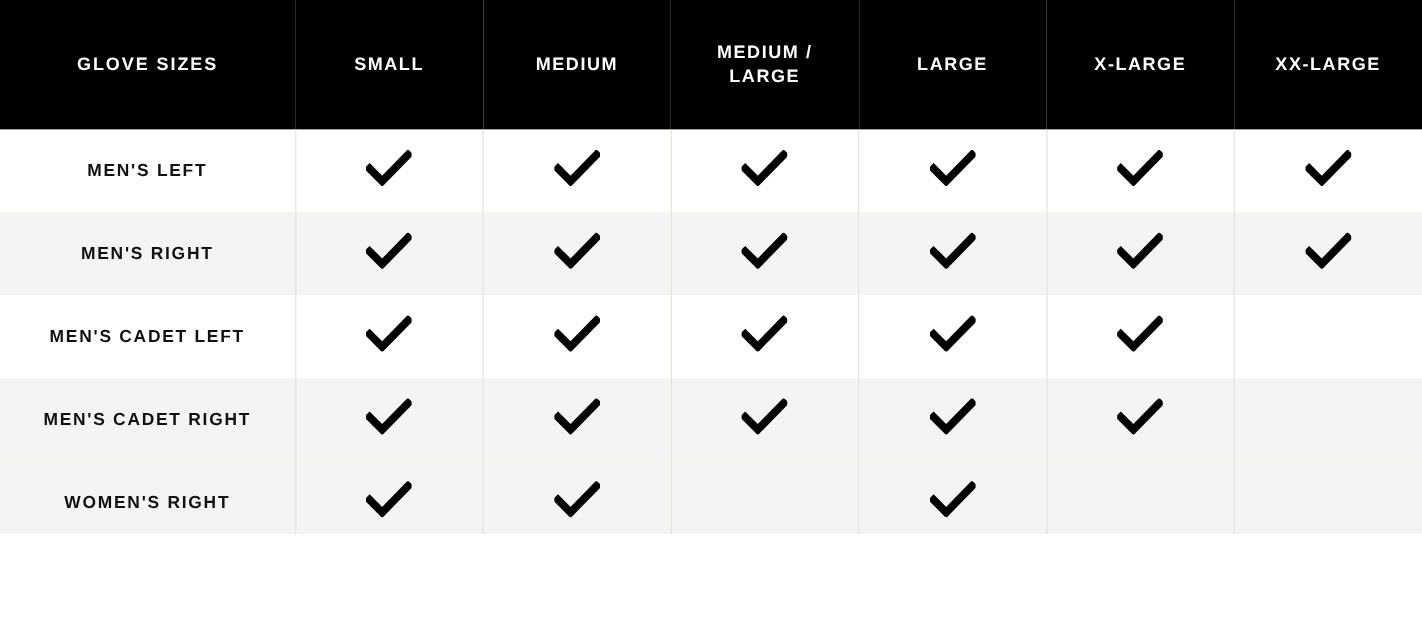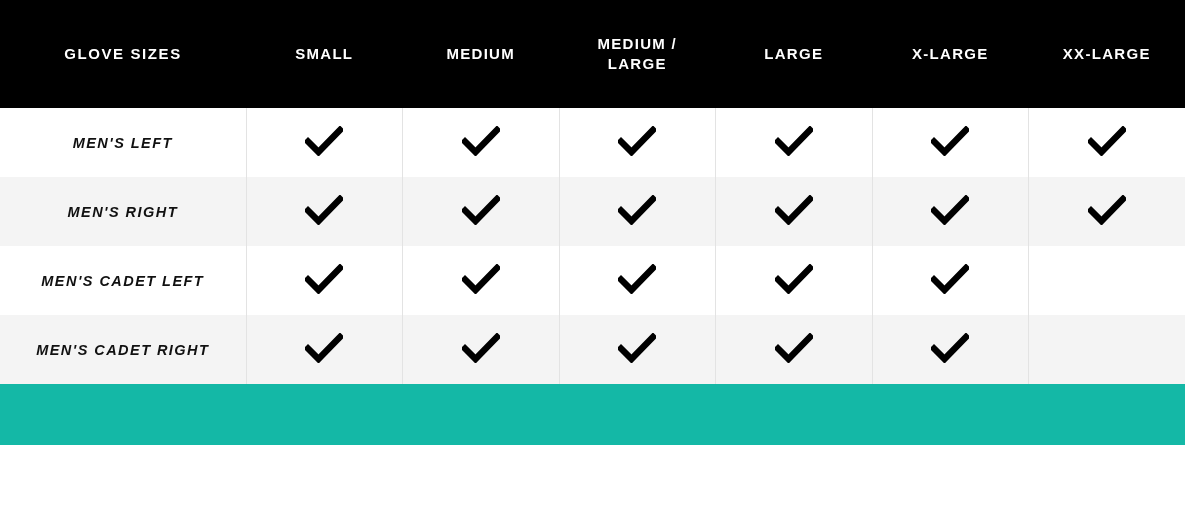--- a/index.html
+++ b/index.html
@@ -11,21 +11,21 @@
     width: 1185px;
     height: 527px;
     font-family: "Liberation Sans", sans-serif;
     -webkit-font-smoothing: antialiased;
   }
   .sheet {
     width: 1185px;
     height: 445px;
     position: relative;
     overflow: hidden;
-    background: #14b8a6;
+    background: #fef9c3;
   }
   table.size-table {
     width: 1185px;
     border-collapse: collapse;
     table-layout: fixed;
   }
   table.size-table col.label-col { width: 246px; }
   table.size-table col.size-col  { width: 156.5px; }
 
   thead th {
@@ -56,21 +56,20 @@
     border: none;
     padding: 0;
   }
   tbody td.row-label {
     font-size: 14.5px;
     font-weight: bold;
     letter-spacing: 1.45px;
     color: #111111;
     text-transform: uppercase;
     text-align: center;
-    font-style: italic;
   }
   tbody td.cell {
     border-left: 1px solid #e3e3e3;
   }
   tbody td.row-label + td.cell {
     border-left: 1px solid #e3e3e3;
   }
   .check {
     display: inline-block;
     line-height: 0;
@@ -190,16 +189,31 @@
         <td class="cell"><span class="check"><svg width="38" height="30" viewBox="0 0 38 30">
                 <path d="M3 15.5 L13.5 26 L35 4" fill="none" stroke="#000000" stroke-width="6.5" stroke-linecap="square" stroke-linejoin="miter"></path>
               </svg></span></td>
         <td class="cell"><span class="check"><svg width="38" height="30" viewBox="0 0 38 30">
                 <path d="M3 15.5 L13.5 26 L35 4" fill="none" stroke="#000000" stroke-width="6.5" stroke-linecap="square" stroke-linejoin="miter"></path>
               </svg></span></td>
         <td class="cell"><span class="empty-mark"></span></td>
       </tr>
 
 
+      <tr class="row-even">
+        <td class="row-label">WOMEN'S RIGHT</td>
+        <td class="cell"><span class="check"><svg width="38" height="30" viewBox="0 0 38 30">
+                <path d="M3 15.5 L13.5 26 L35 4" fill="none" stroke="#000000" stroke-width="6.5" stroke-linecap="square" stroke-linejoin="miter"></path>
+              </svg></span></td>
+        <td class="cell"><span class="check"><svg width="38" height="30" viewBox="0 0 38 30">
+                <path d="M3 15.5 L13.5 26 L35 4" fill="none" stroke="#000000" stroke-width="6.5" stroke-linecap="square" stroke-linejoin="miter"></path>
+              </svg></span></td>
+        <td class="cell"><span class="empty-mark"></span></td>
+        <td class="cell"><span class="check"><svg width="38" height="30" viewBox="0 0 38 30">
+                <path d="M3 15.5 L13.5 26 L35 4" fill="none" stroke="#000000" stroke-width="6.5" stroke-linecap="square" stroke-linejoin="miter"></path>
+              </svg></span></td>
+        <td class="cell"><span class="empty-mark"></span></td>
+        <td class="cell"><span class="empty-mark"></span></td>
+      </tr>
 
     </tbody>
   </table>
 </div>
 
 </body></html>

